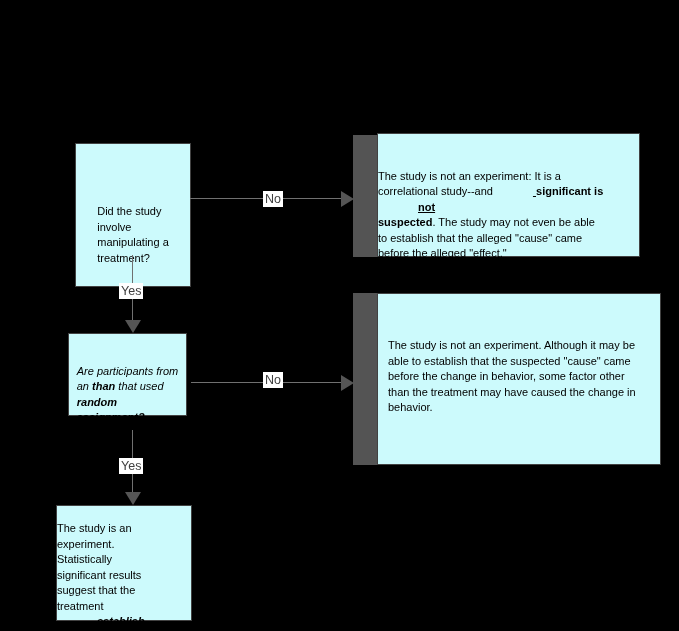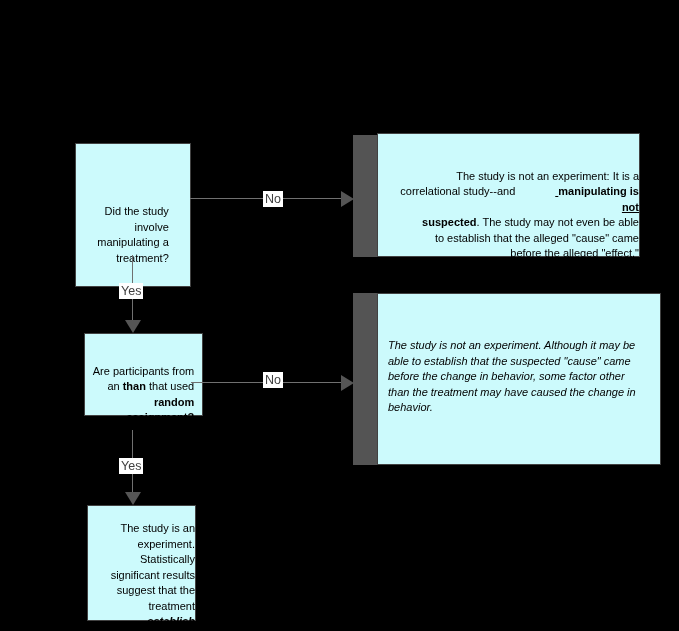--- a/index.html
+++ b/index.html
@@ -16,21 +16,21 @@
     background:#ccfafc;
     border:1px solid #424242;
     box-sizing:border-box;
     display:flex;
     align-items:center;
     justify-content:center;
     font-size:11px;
     line-height:15.5px;
   }
   .node .txt{white-space:pre-line;}
-  .center .txt{text-align:right;margin-top:40px;}
+  .center .txt{text-align:left;margin-top:40px;}
   .left-align{justify-content:flex-start;}
   .left-align .txt{text-align:left;}
   .b{font-weight:bold;}
   .i{font-style:italic;}
   .u{text-decoration:underline;padding-left:40px;}
   .shadow-bar{
     position:absolute;
     background:#545454;
   }
   .hline{position:absolute;height:1px;background:#707070;}
@@ -68,55 +68,55 @@
 treatment?</span></div>
   </div>
 
   <div class="hline" style="left:190px;top:198px;width:151px;"></div>
   <div class="arrow-right" style="left:341px;top:191px;"></div>
   <div class="edge-label" style="left:263px;top:191px;">No</div>
 
   <div class="shadow-bar" style="left:353px;top:135px;width:24px;height:122px;"></div>
   <div class="node center" style="left:377px;top:133px;width:263px;height:124px;">
     <div class="txt"><span>The study is not an experiment: It is a
-correlational study--and</span><span class="u"> </span><span class="b">manipulating is </span><span class="b u">not</span><span>
+correlational study--and</span><span class="u"> </span><span class="b">significant is </span><span class="b u">not</span><span>
 </span><span class="b">suspected</span><span>. The study may not even be able
 to establish that the alleged "cause" came
 before the alleged "effect."</span></div>
   </div>
 
   <div class="vline" style="left:132px;top:255px;height:67px;"></div>
   <div class="arrow-down" style="left:125px;top:320px;"></div>
   <div class="edge-label" style="left:119px;top:283px;">Yes</div>
 
-  <div class="node center" style="left:84px;top:333px;width:119px;height:83px;">
+  <div class="node center" style="left:68px;top:333px;width:119px;height:83px;font-style:italic;">
     <div class="txt"><span>Are participants from
 an </span><span class="b">than</span><span> that used
 </span><span class="b">random
 assignment?</span></div>
   </div>
 
   <div class="hline" style="left:191px;top:382px;width:150px;"></div>
   <div class="arrow-right" style="left:341px;top:375px;"></div>
   <div class="edge-label" style="left:263px;top:372px;">No</div>
 
   <div class="shadow-bar" style="left:353px;top:293px;width:24px;height:172px;"></div>
-  <div class="node left-align" style="left:377px;top:293px;width:284px;height:172px;padding:0 4px 4px 10px;font-style:italic;">
+  <div class="node left-align" style="left:377px;top:293px;width:284px;height:172px;padding:0 4px 4px 10px;">
     <div class="txt"><span>The study is not an experiment. Although it may be
 able to establish that the suspected "cause" came
 before the change in behavior, some factor other
 than the treatment may have caused the change in
 behavior.</span></div>
   </div>
 
   <div class="vline" style="left:132px;top:430px;height:64px;"></div>
   <div class="arrow-down" style="left:125px;top:492px;"></div>
   <div class="edge-label" style="left:119px;top:458px;">Yes</div>
 
-  <div class="node center" style="left:87px;top:505px;width:109px;height:116px;">
+  <div class="node center" style="left:56px;top:505px;width:136px;height:116px;">
     <div class="txt"><span>The study is an
 experiment.
 Statistically
 significant results
 suggest that the
 treatment </span><span class="b i u">establish</span><span>
 caused the effect.</span></div>
   </div>
 
 </div>

